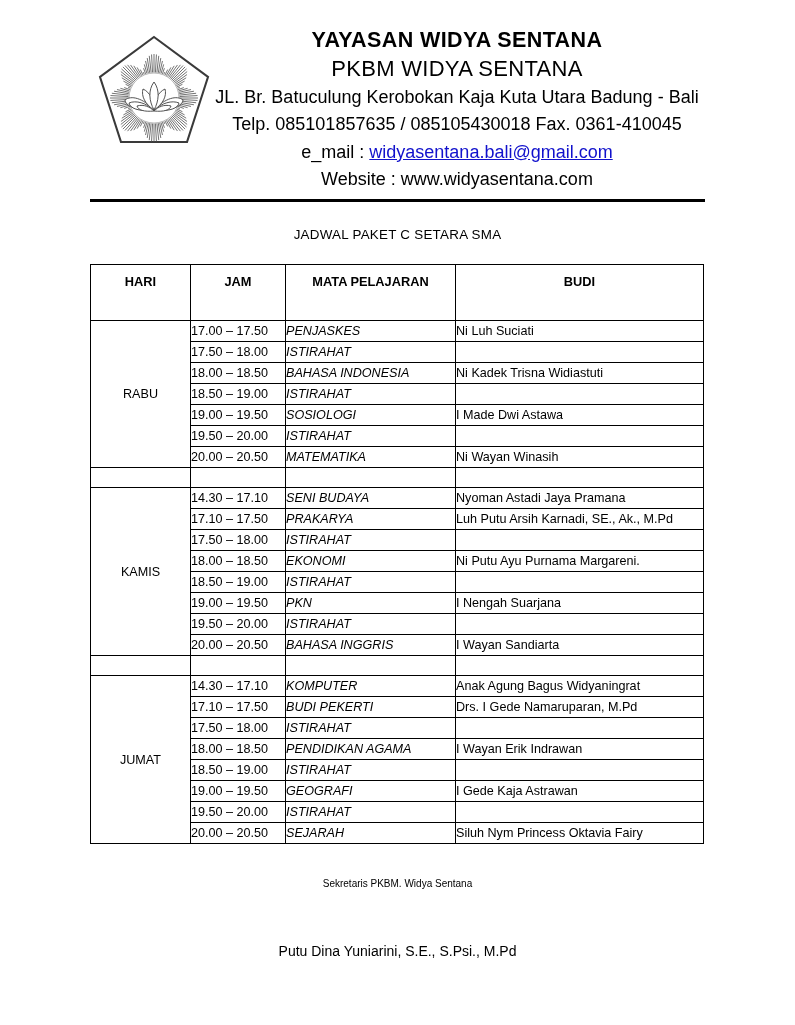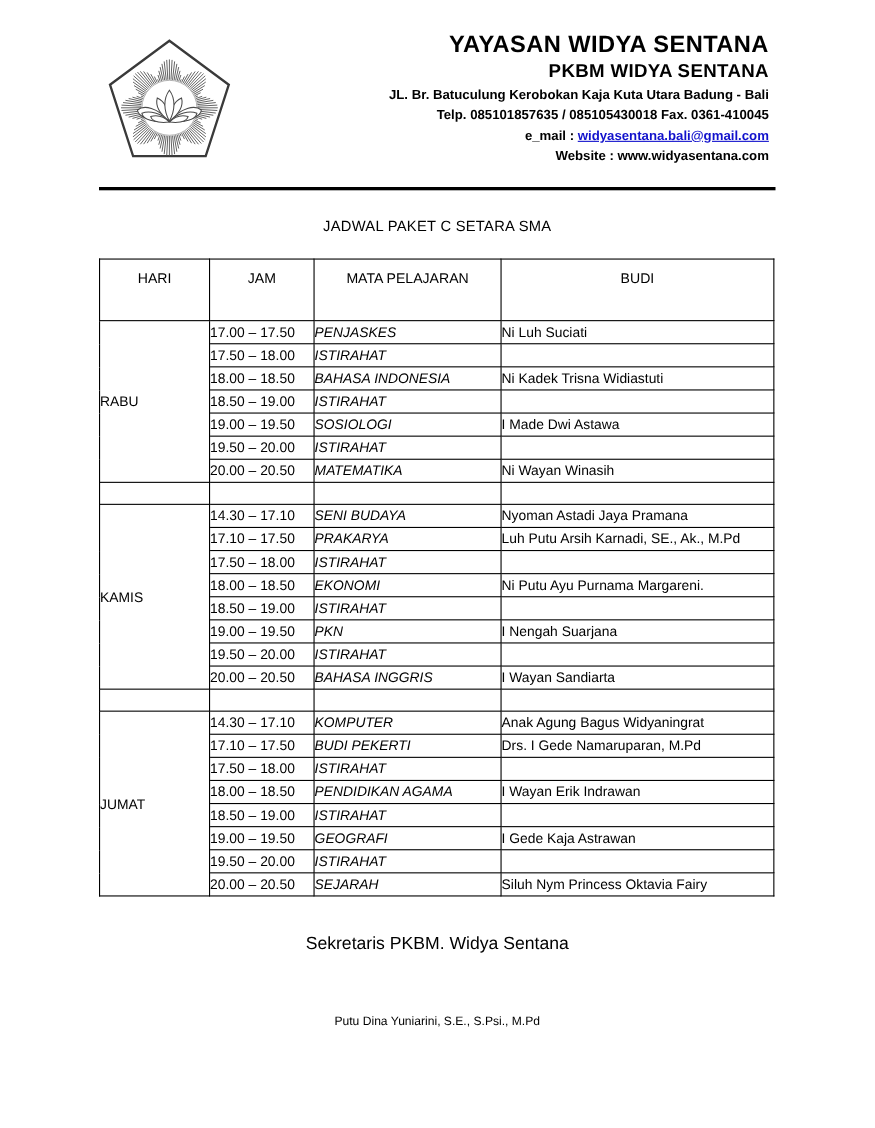--- a/index.html
+++ b/index.html
@@ -34,42 +34,41 @@
   }
   .logo-wrap {
     width: 120px;
     flex: 0 0 120px;
     padding-top: 6px;
   }
   .logo-wrap svg { display: block; }
 
   .org-block {
     flex: 1 1 auto;
-    text-align: right;
+    text-align: center;
     padding-right: 6px;
   }
   .org-title-1 {
     font-size: 21.5px;
     font-weight: bold;
     letter-spacing: 0.4px;
     line-height: 1.32;
     white-space: nowrap;
   }
   .org-title-2 {
-    font-size: 17px;
-    font-weight: bold;
+    font-size: 22px;
+    font-weight: normal;
     letter-spacing: 0.3px;
     line-height: 1.34;
     white-space: nowrap;
   }
   .org-line {
-    font-size: 12px;
+    font-size: 18px;
     line-height: 1.52;
     white-space: nowrap;
-    font-weight: bold;
   }
   .email-link {
     color: #1111cc;
     text-decoration: underline;
   }
 
   .header-rule {
     margin: 6px 90px 0 90px;
     height: 3px;
     background: #000000;
@@ -103,31 +102,31 @@
   }
 
   col.c-hari { width: 100px; }
   col.c-jam  { width: 95px; }
   col.c-mapel{ width: 170px; }
   col.c-tutor{ width: 248px; }
 
   tr.head-row th {
     height: 56px;
     text-align: center;
-    font-weight: normal;
+    font-weight: bold;
     font-size: 12.8px;
     vertical-align: top;
     padding-top: 9px;
     margin-left: 32px;
   }
 
   tr.data-row td { height: 21px; }
 
   td.cell-day {
-    text-align: left;
+    text-align: center;
     vertical-align: middle;
   }
   td.cell-time {
     text-align: left;
     padding-left: 7px;
   }
   td.cell-subject {
     text-align: left;
     padding-left: 6px;
     font-style: italic;
@@ -140,27 +139,27 @@
   tr.spacer-row td {
     height: 20px;
   }
 
   
   .footer {
     margin-top: 32px;
     text-align: center;
   }
   .sign-role {
-    font-size: 16px;
+    font-size: 10px;
     line-height: 1.5;
     text-align: center;
   }
   .sign-gap { height: 50px; }
   .sign-name {
-    font-size: 11px;
+    font-size: 14px;
     line-height: 1.5;
   }
 </style>
 </head>
 <body>
 
 <div class="page">
 
   <div class="letterhead">
 

